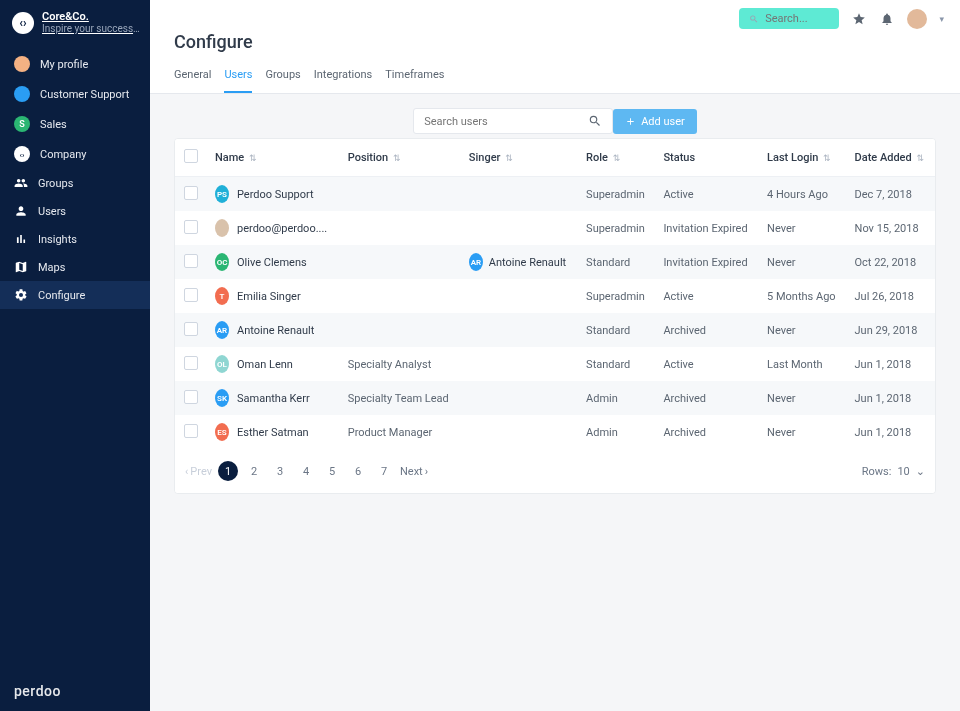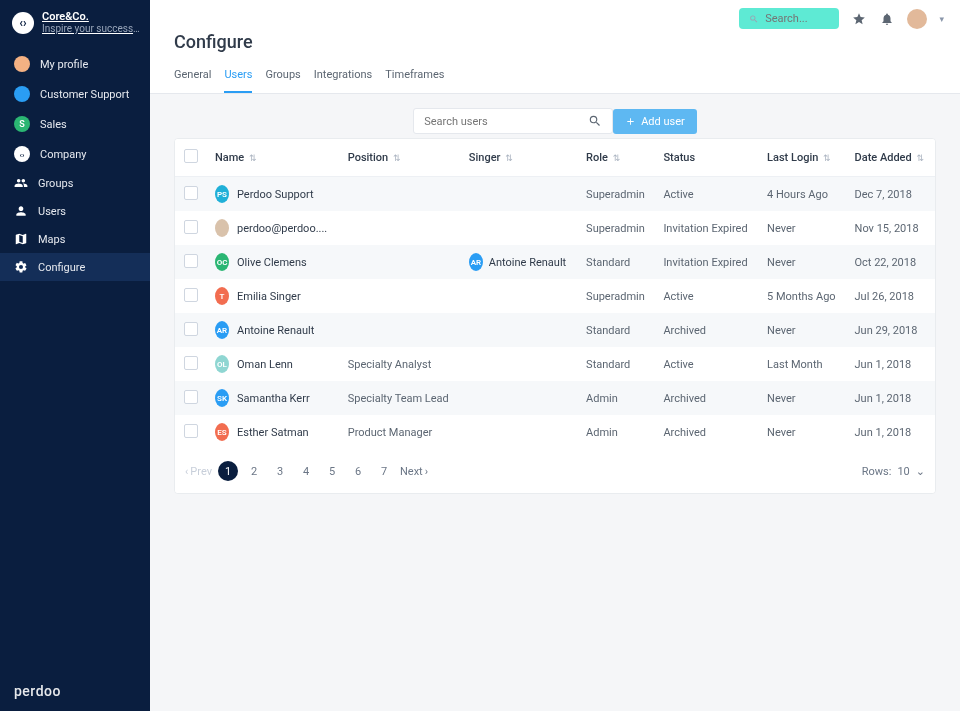--- a/index.html
+++ b/index.html
@@ -109,20 +109,28 @@
           </span>
           <span>Groups</span>
         </div>
         <div class="nav-item">
           <span class="nav-icon">
             <svg viewBox="0 0 24 24">
               <path d="M12 12c2.21 0 4-1.79 4-4s-1.79-4-4-4-4 1.79-4 4 1.79 4 4 4zm0 2c-2.67 0-8 1.34-8 4v2h16v-2c0-2.66-5.33-4-8-4z"></path>
             </svg>
           </span>
           <span>Users</span>
+        </div>
+        <div class="nav-item">
+          <span class="nav-icon">
+            <svg viewBox="0 0 24 24">
+              <path d="M5 9.2h3V19H5zM10.6 5h2.8v14h-2.8zM16.2 13H19v6h-2.8z"></path>
+            </svg>
+          </span>
+          <span>Insights</span>
         </div>
         <div class="nav-item">
           <span class="nav-icon">
             <svg viewBox="0 0 24 24">
               <path d="M20.5 3l-.16.03L15 5.1 9 3 3.36 4.9A.5.5 0 003 5.38V20.5a.5.5 0 00.5.5l.16-.03L9 18.9l6 2.1 5.64-1.9a.5.5 0 00.36-.48V3.5a.5.5 0 00-.5-.5zM15 19l-6-2.11V5l6 2.11V19z"></path>
             </svg>
           </span>
           <span>Maps</span>
         </div>
         <div class="nav-item active">

